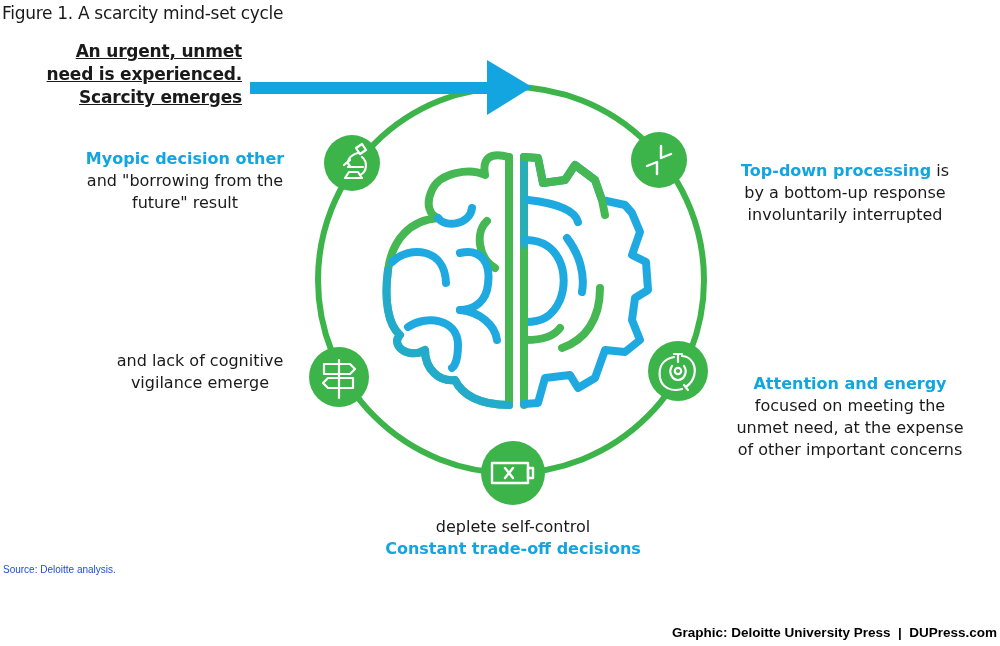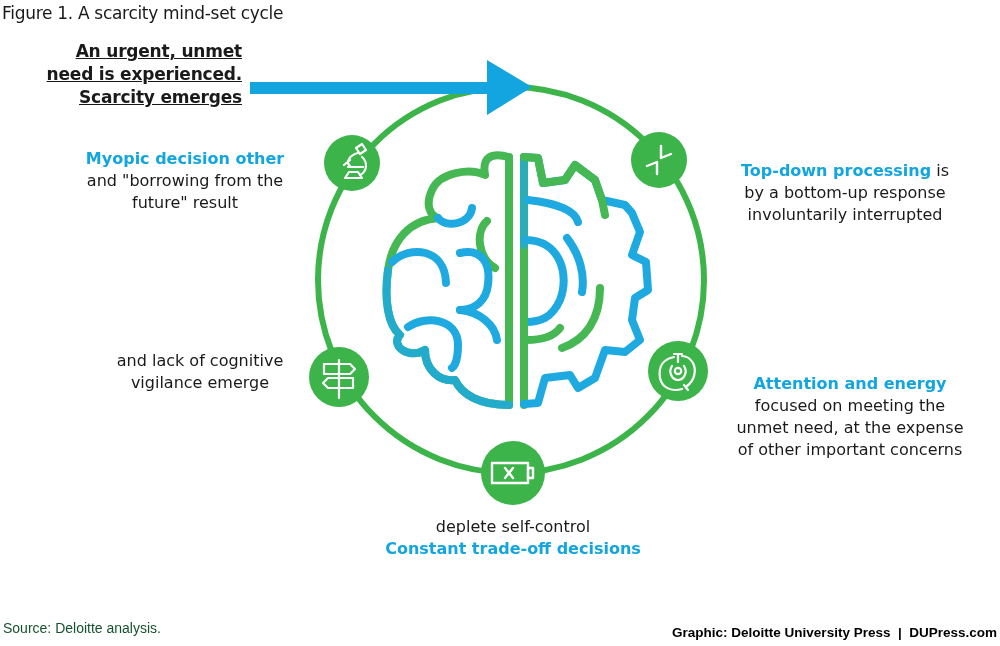--- a/index.html
+++ b/index.html
@@ -4,21 +4,21 @@
   <style>
     html, body { margin: 0; padding: 0; background: #ffffff; }
     body { width: 1000px; height: 646px; position: relative; overflow: hidden;
            font-family: "DejaVu Sans", sans-serif; color: #1a1a1a; }
     .abs { position: absolute; }
     .fig-title { left: 2px; top: 3px; font-size: 17px; font-weight: normal; letter-spacing: -0.3px; }
     .intro { right: 758px; top: 40px; text-align: right; font-size: 17px; font-weight: bold;
              line-height: 23px; letter-spacing: -0.2px; text-decoration: underline; }
     .label { font-size: 16px; line-height: 22px; text-align: center; color: #1a1a1a; }
     .label .hl { color: #12a5e0; font-weight: bold; }
-    .source { left: 3px; top: 620px; font-size: 14px; color: #14532d; font-family: "Liberation Sans", sans-serif; }
+    .source { left: 3px; top: 564px; font-size: 10px; color: #1d4ed8; font-family: "Liberation Sans", sans-serif; }
     .credit { right: 3px; top: 625px; font-size: 13.5px; font-weight: bold; color: #000000;
               font-family: "Liberation Sans", sans-serif; }
     svg.diagram { position: absolute; left: 0; top: 0; }
   </style>
 </head>
 <body>
 
 <div class="abs fig-title">Figure 1. A scarcity mind-set cycle</div>
 
 <div class="abs intro">

